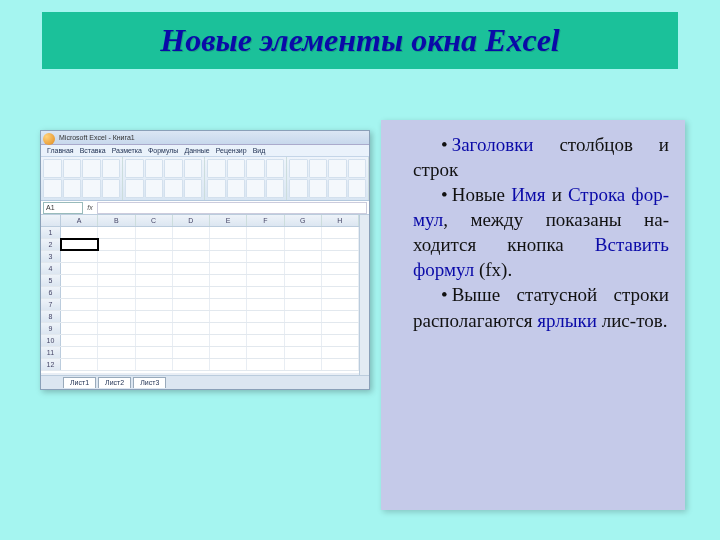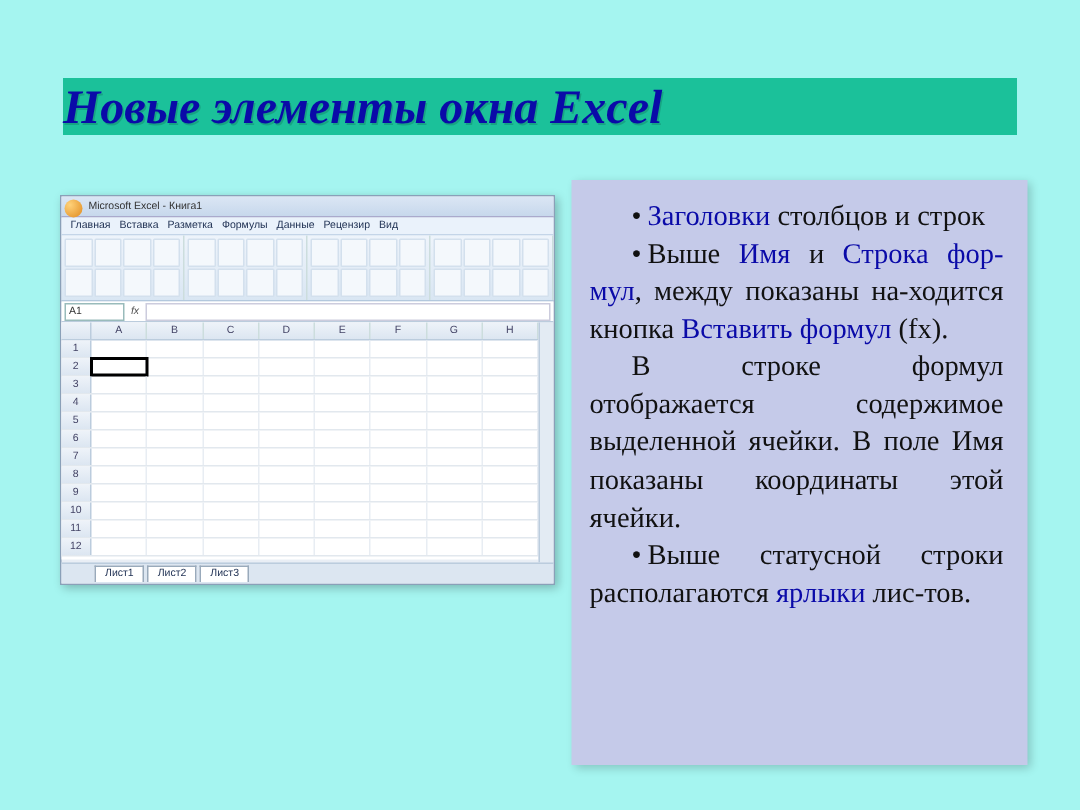--- a/index.html
+++ b/index.html
@@ -9,26 +9,25 @@
     background: #a5f5f0;
     font-family: "Times New Roman", serif;
     position: relative;
     overflow: hidden;
   }
   .title-bar {
     position: absolute;
     top: 12px;
     left: 42px;
     right: 42px;
-    height: 38px;
+    height: 57px;
     background: #1bc19a;
     display: flex;
     align-items: center;
-    justify-content: flex-start;
-    margin-top: 40px;
+    justify-content: center;
   }
   .title-text {
     color: #0a0aa8;
     font-size: 32px;
     font-weight: bold;
     font-style: italic;
     text-shadow: 1px 1px 0 rgba(0,0,0,0.15);
   }
   .content {
     position: absolute;
@@ -74,21 +73,21 @@
   .gridrows { position:absolute; top:12px; left:0; right:0; bottom:0; }
   .grow { display:flex; height:12px; border-bottom:1px solid #e2e8ee; }
   .gcell { flex:1; border-right:1px solid #e8edf3; }
   .sel { outline:2px solid #000; outline-offset:-1px; }
   .es-tabs { position:absolute; left:0; right:0; bottom:0; height:14px; background:#dce6f1; border-top:1px solid #bcd; display:flex; align-items:center; padding-left:22px; gap:2px; }
   .sheet-tab { background:#fff; border:1px solid #9ab; border-bottom:none; padding:0 6px; font-size:7px; line-height:10px; color:#235; }
   .vscroll { position:absolute; top:84px; right:0; bottom:14px; width:10px; background:#e3ebf3; border-left:1px solid #bcd; }
   .right-col {
     flex: 1;
     background: #c5cae9;
-    padding: 12px 16px 14px 12px;
+    padding: 12px 16px 14px 32px;
     font-size: 19px;
     line-height: 1.32;
     color: #111;
     text-align: justify;
     box-shadow: 2px 2px 6px rgba(0,0,0,0.2);
   }
   .para { text-indent: 28px; margin: 0; }
   .bul::before { content: "•"; margin-right: 4px; }
   .bul { text-indent: 28px; margin: 0; }
   .hl { color: #0a0aa8; }
@@ -313,17 +312,16 @@
       <div class="es-tabs">
         <div class="sheet-tab">Лист1</div>
         <div class="sheet-tab">Лист2</div>
         <div class="sheet-tab">Лист3</div>
       </div>
     </div>
   </div>
 
   <div class="right-col">
     <p class="bul"><span class="hl">Заголовки</span><span> столбцов и строк</span></p>
-    <p class="bul"><span>Выше </span><span class="hl">Имя</span><span> и </span><span class="hl">Строка фор-мул</span><span>, между показаны на-ходится кнопка </span><span class="hl">Вставить формул</span><span> (fx).</span></p>
-    <p class="para">В строке формул отображается содержимое выделенной ячейки. В поле Имя показаны координаты этой ячейки.</p>
+    <p class="bul"><span>Новые </span><span class="hl">Имя</span><span> и </span><span class="hl">Строка фор-мул</span><span>, между показаны на-ходится кнопка </span><span class="hl">Вставить формул</span><span> (fx).</span></p>
     <p class="bul"><span>Выше статусной строки располагаются </span><span class="hl">ярлыки</span><span> лис-тов.</span></p>
   </div>
 </div>
 
 </body></html>

